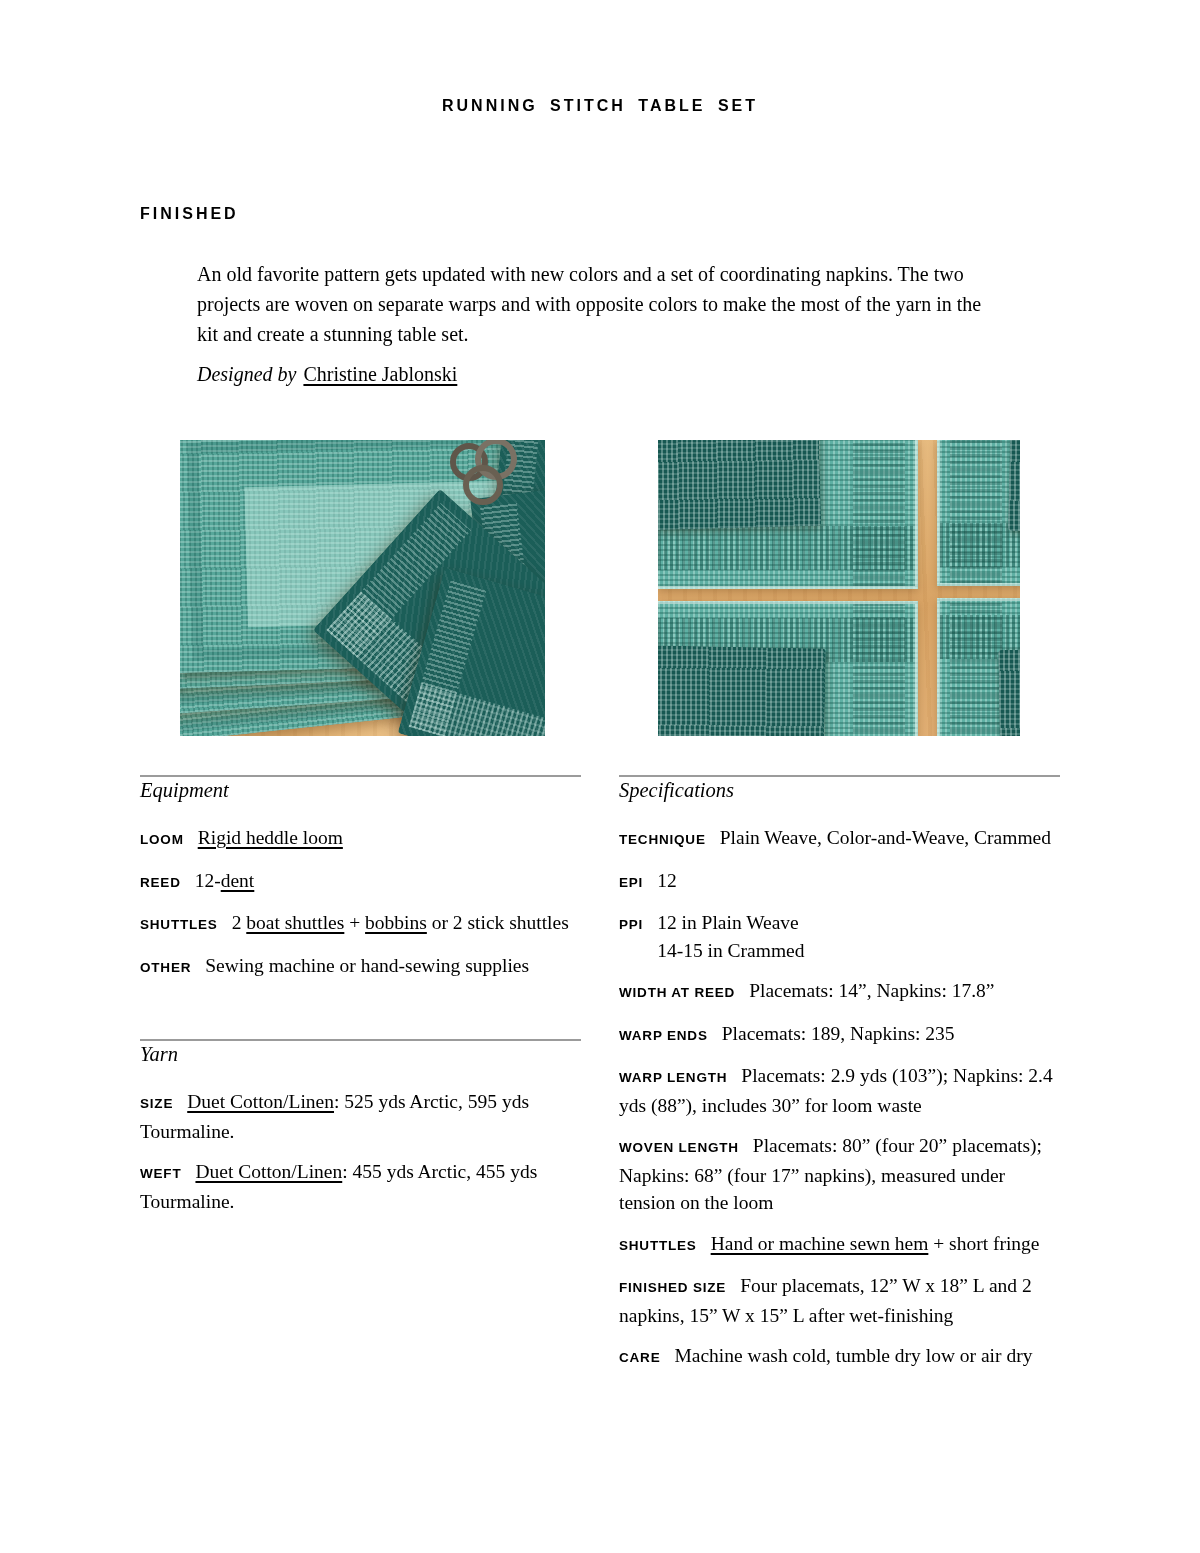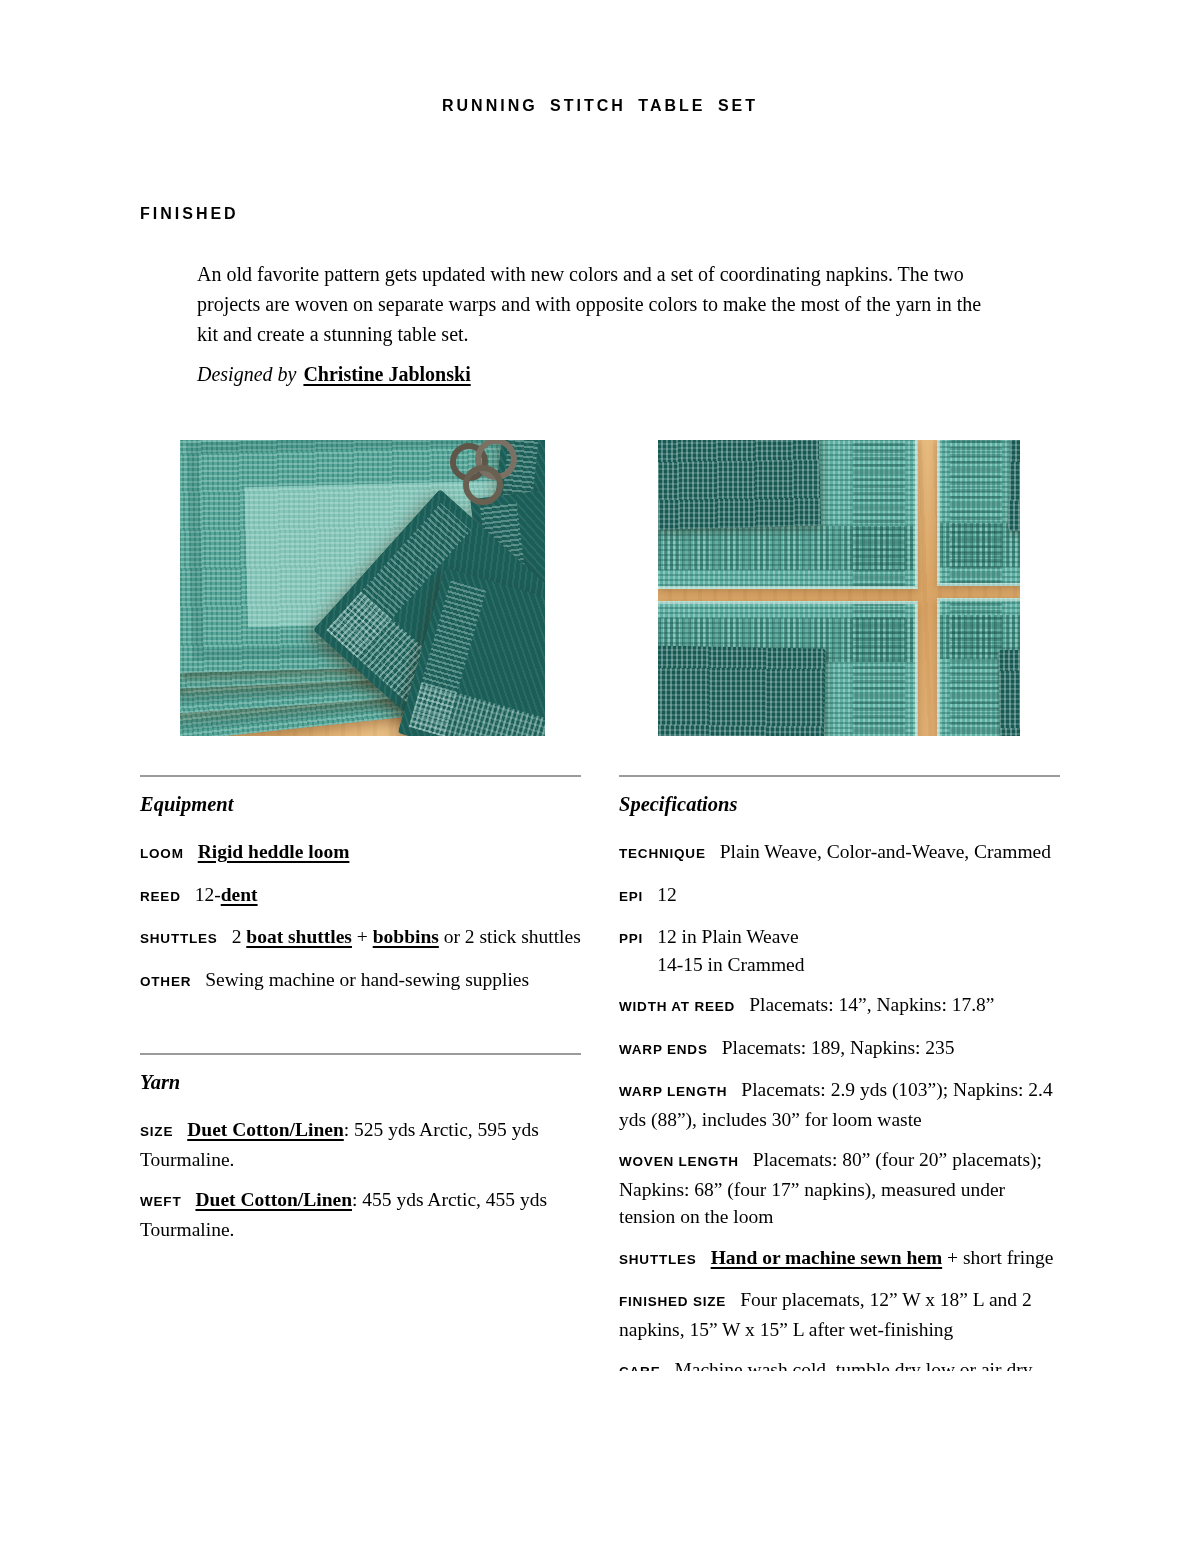--- a/index.html
+++ b/index.html
@@ -6,21 +6,21 @@
   .page{position:relative;width:1200px;height:1371px;background:#ffffff;
         font-family:"Liberation Serif",serif;color:#000000;overflow:hidden;}
   .doc-title{padding-top:97px;text-align:center;font-family:"Liberation Sans",sans-serif;
         font-weight:bold;font-size:16px;letter-spacing:3px;word-spacing:5px;}
   .content{margin:0 140px;width:920px;}
   .overview-heading{margin-top:90px;font-family:"Liberation Sans",sans-serif;font-weight:bold;
         font-size:16px;letter-spacing:3px;}
   .overview-body{margin:36px 62px 0 57px;font-size:20px;line-height:30px;}
   .designed{margin:10px 0 0 57px;font-size:20px;line-height:30px;}
   .designed .prefix{font-style:italic;margin-right:7px;}
-  .u{text-decoration:underline;text-underline-offset:3px;text-decoration-thickness:1.5px;cursor:pointer;font-weight:bold;}
+  .u{text-decoration:underline;text-underline-offset:3px;text-decoration-thickness:1.5px;cursor:pointer;}
 
   .photos{margin-top:35px;display:flex;gap:33px;}
   .photo{position:relative;height:296px;overflow:hidden;}
   .photo-left{width:445px;background:
       repeating-linear-gradient(93deg,rgba(150,92,30,.07) 0 4px,transparent 4px 16px),
       linear-gradient(100deg,#ecc288,#e0af6f 38%,#eec68e 70%,#ddab70);}
   .photo-right{width:442px;background:
       repeating-linear-gradient(88deg,rgba(150,92,30,.08) 0 4px,transparent 4px 15px),
       linear-gradient(10deg,#e3b278,#d9a465 50%,#e8bd82);}
 
@@ -80,21 +80,21 @@
   .tl .patch{left:-6px;top:-8px;width:168px;height:96px;transform:rotate(-1.5deg);}
   .tr .patch{right:-8px;top:-8px;width:102px;height:100px;transform:rotate(1.5deg);}
   .bl .patch{left:-8px;bottom:-8px;width:175px;height:100px;transform:rotate(1deg);}
   .br .patch{right:-8px;bottom:-10px;width:112px;height:100px;transform:rotate(-1deg);}
 
   
   .cols{margin-top:23px;display:flex;gap:38px;}
   .col-left{width:441px;}
   .col-right{width:441px;}
   .rule{height:2px;background:#9b9b9b;border:none;margin:0;}
-  .sec-heading{margin-top:14px;font-style:italic;font-size:20.5px;line-height:27px;font-weight:bold;}
+  .sec-heading{font-style:italic;font-size:20.5px;line-height:27px;}
   .rows{margin-top:20px;}
   .row{margin:13px 0 0 0;font-size:19.5px;line-height:27.5px;}
   .row:first-child{margin-top:6px;}
   .label{font-family:"Liberation Sans",sans-serif;font-weight:bold;font-size:13.5px;
       letter-spacing:0.8px;margin-right:14px;}
   .val-block{display:inline-block;vertical-align:top;}
   .subsection{margin-top:58px;}
 
   .footer{position:absolute;left:140px;right:140px;top:1472px;display:flex;
       justify-content:space-between;font-family:"Liberation Sans",sans-serif;

